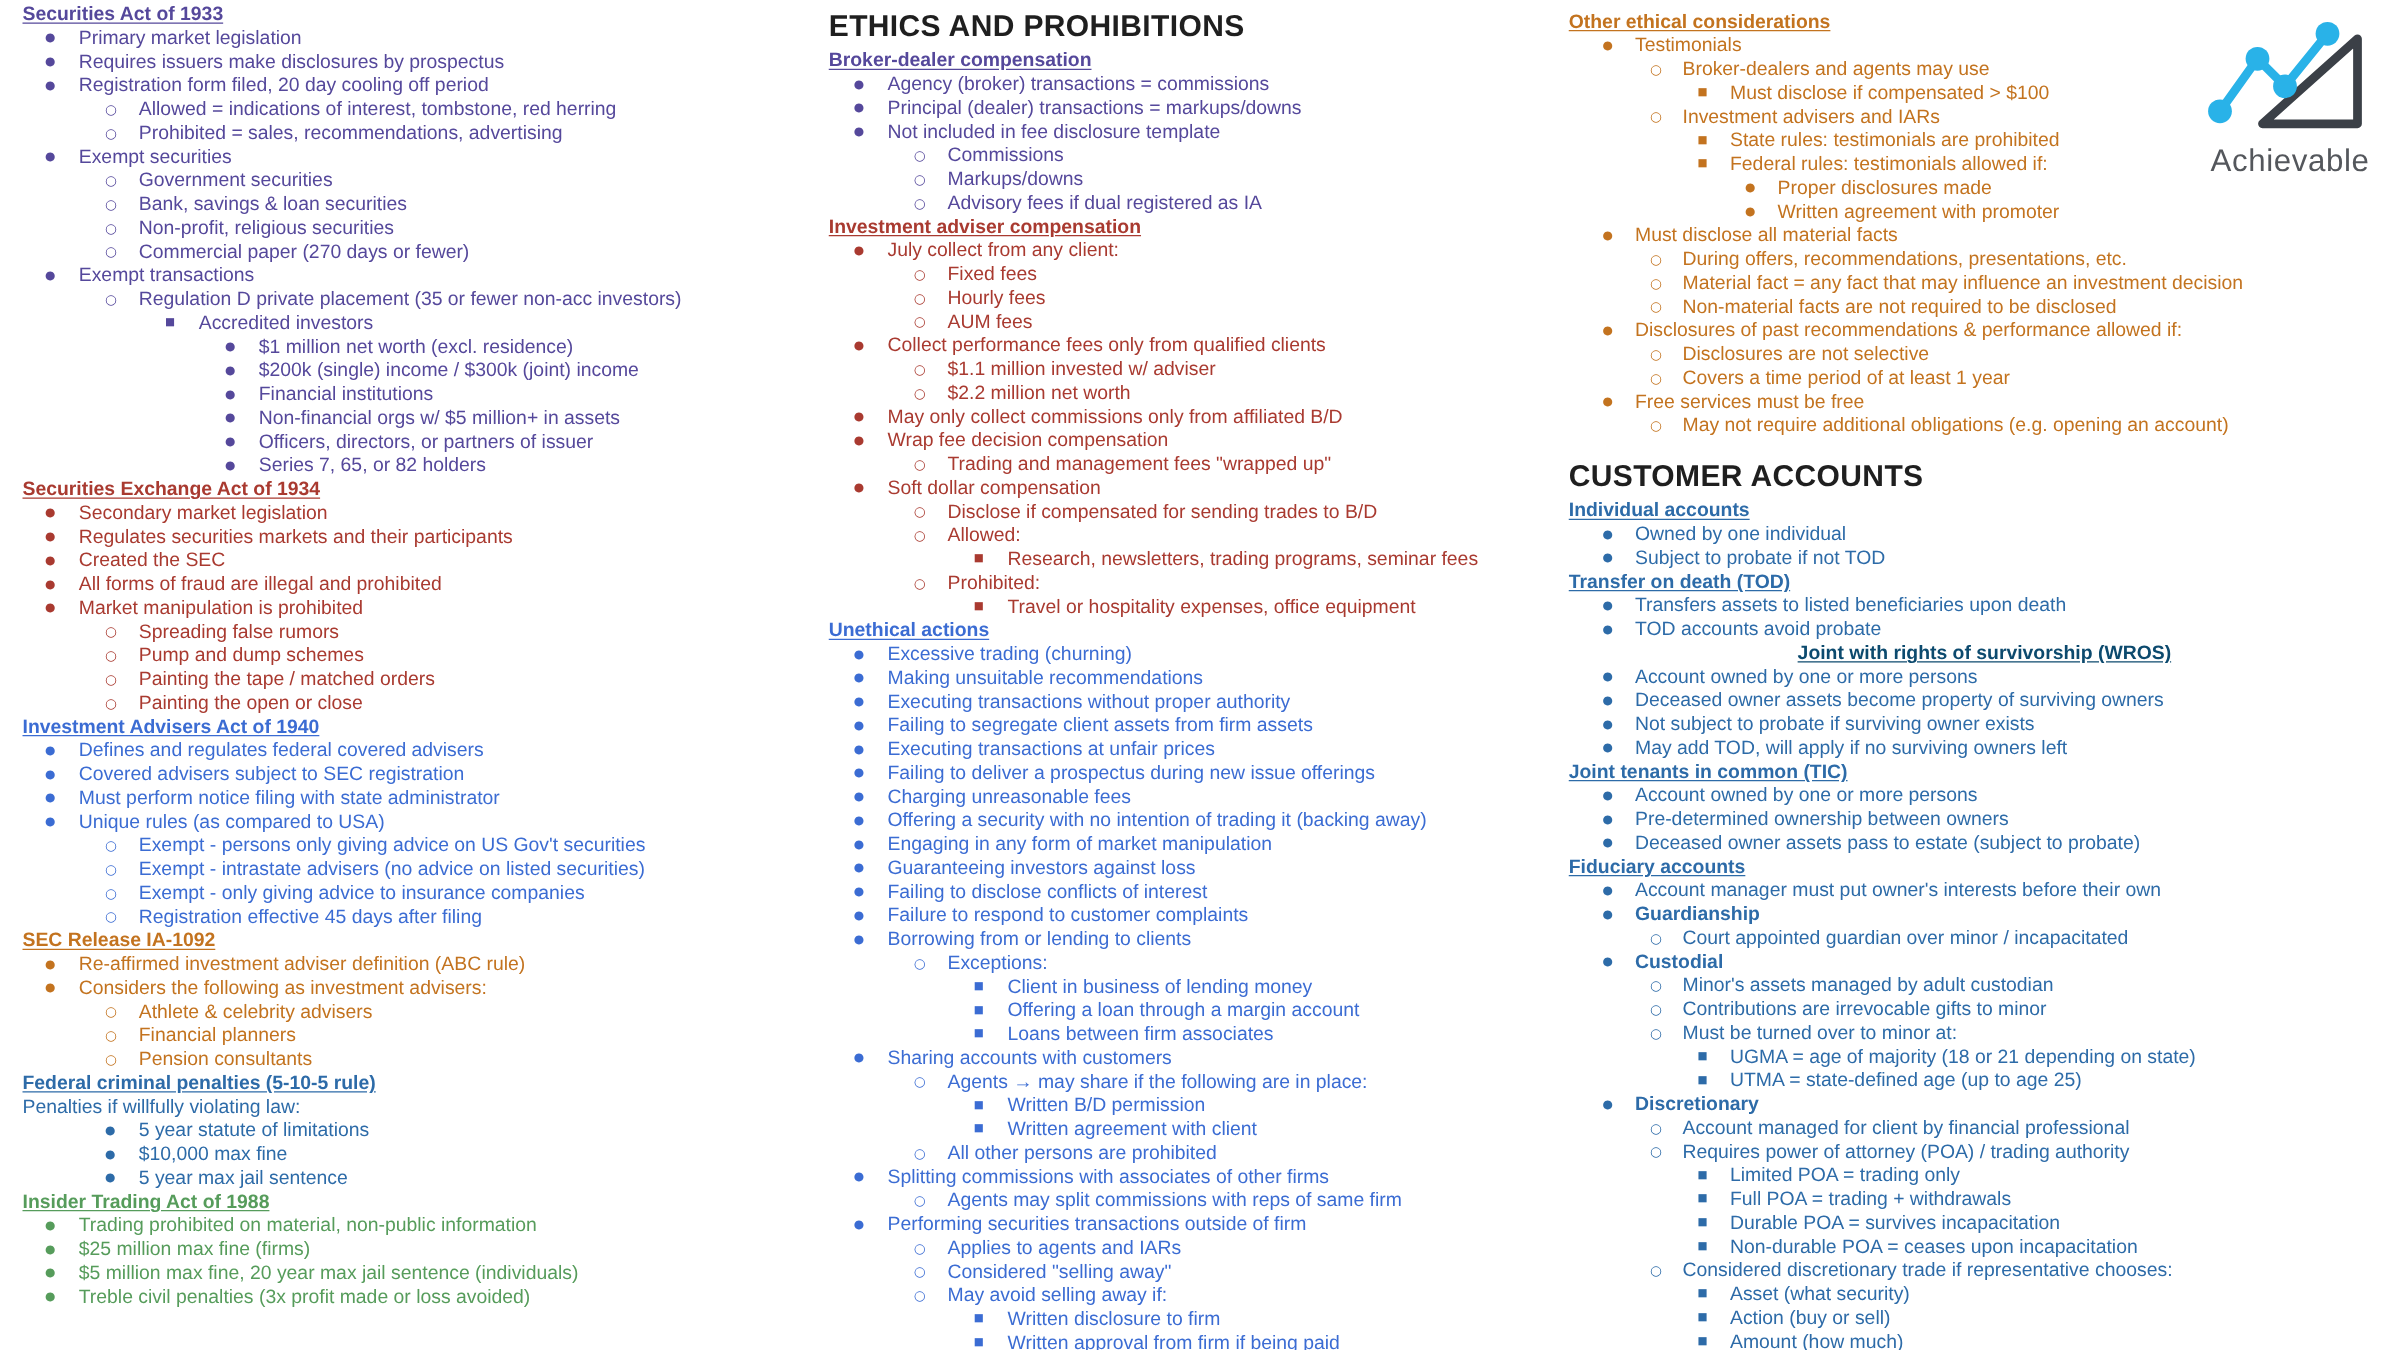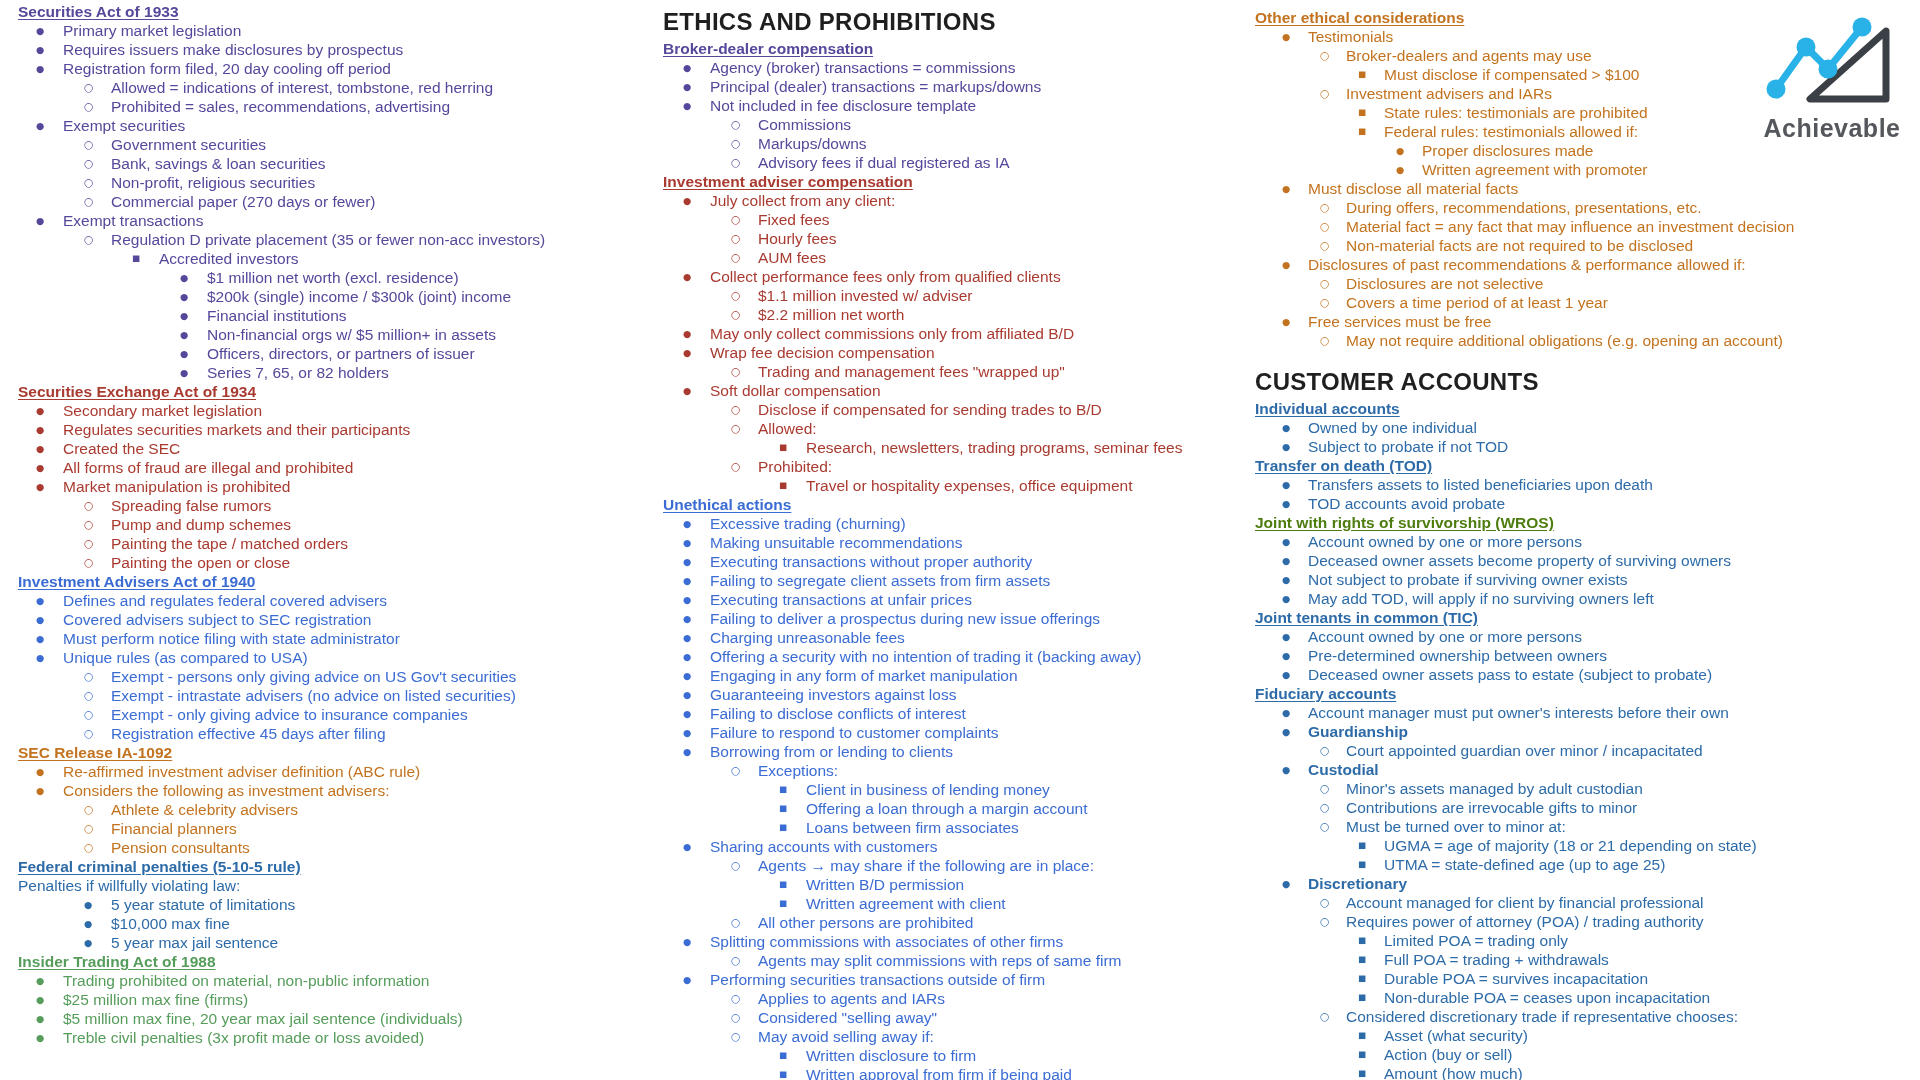--- a/index.html
+++ b/index.html
@@ -25,21 +25,21 @@
   .line.bold { font-weight:700; }
 
   .bullet { position:absolute; top:0; line-height:19px; width:18px;
             font-family:"DejaVu Sans", sans-serif; }
   .b-disc   { font-size:9.5px; }
   .b-circle { font-size:11px;  }
   .b-square { font-size:8.5px; }
 
   .logo { position:absolute; left:1752px; top:14px; width:160px;
           text-align:center; }
-  .logo-word { display:block; margin-top:2px; font-size:25px; font-weight:700;
+  .logo-word { display:block; margin-top:2px; font-size:25px; font-weight:400;
                letter-spacing:0.5px; color:#54575c; }
 </style>
 </head>
 <body>
 
 <div class="page">
   <div class="col col-0">
       <div class="section-heading" style="color: rgb(85, 72, 155);">Securities Act of 1933</div>
       <div class="line" style="color: rgb(85, 72, 155); padding-left: 45px;"><span class="bullet b-disc" style="left: 18px;">●</span><span>Primary market legislation</span></div>
       <div class="line" style="color: rgb(85, 72, 155); padding-left: 45px;"><span class="bullet b-disc" style="left: 18px;">●</span><span>Requires issuers make disclosures by prospectus</span></div>
@@ -173,21 +173,21 @@
       <div class="line" style="color: rgb(195, 115, 31); padding-left: 91px;"><span class="bullet b-circle" style="left: 65px;">○</span><span>Covers a time period of at least 1 year</span></div>
       <div class="line" style="color: rgb(195, 115, 31); padding-left: 53px;"><span class="bullet b-disc" style="left: 27px;">●</span><span>Free services must be free</span></div>
       <div class="line" style="color: rgb(195, 115, 31); padding-left: 91px;"><span class="bullet b-circle" style="left: 65px;">○</span><span>May not require additional obligations (e.g. opening an account)</span></div>
       <div class="col-header gap" style="color: rgb(31, 31, 31);">CUSTOMER ACCOUNTS</div>
       <div class="section-heading" style="color: rgb(45, 107, 168);">Individual accounts</div>
       <div class="line" style="color: rgb(45, 107, 168); padding-left: 53px;"><span class="bullet b-disc" style="left: 27px;">●</span><span>Owned by one individual</span></div>
       <div class="line" style="color: rgb(45, 107, 168); padding-left: 53px;"><span class="bullet b-disc" style="left: 27px;">●</span><span>Subject to probate if not TOD</span></div>
       <div class="section-heading" style="color: rgb(45, 107, 168);">Transfer on death (TOD)</div>
       <div class="line" style="color: rgb(45, 107, 168); padding-left: 53px;"><span class="bullet b-disc" style="left: 27px;">●</span><span>Transfers assets to listed beneficiaries upon death</span></div>
       <div class="line" style="color: rgb(45, 107, 168); padding-left: 53px;"><span class="bullet b-disc" style="left: 27px;">●</span><span>TOD accounts avoid probate</span></div>
-      <div class="section-heading" style="color: #4d7c0f;">Joint with rights of survivorship (WROS)</div>
+      <div class="section-heading" style="color: #0c4a6e; text-align: center;">Joint with rights of survivorship (WROS)</div>
       <div class="line" style="color: rgb(45, 107, 168); padding-left: 53px;"><span class="bullet b-disc" style="left: 27px;">●</span><span>Account owned by one or more persons</span></div>
       <div class="line" style="color: rgb(45, 107, 168); padding-left: 53px;"><span class="bullet b-disc" style="left: 27px;">●</span><span>Deceased owner assets become property of surviving owners</span></div>
       <div class="line" style="color: rgb(45, 107, 168); padding-left: 53px;"><span class="bullet b-disc" style="left: 27px;">●</span><span>Not subject to probate if surviving owner exists</span></div>
       <div class="line" style="color: rgb(45, 107, 168); padding-left: 53px;"><span class="bullet b-disc" style="left: 27px;">●</span><span>May add TOD, will apply if no surviving owners left</span></div>
       <div class="section-heading" style="color: rgb(45, 107, 168);">Joint tenants in common (TIC)</div>
       <div class="line" style="color: rgb(45, 107, 168); padding-left: 53px;"><span class="bullet b-disc" style="left: 27px;">●</span><span>Account owned by one or more persons</span></div>
       <div class="line" style="color: rgb(45, 107, 168); padding-left: 53px;"><span class="bullet b-disc" style="left: 27px;">●</span><span>Pre-determined ownership between owners</span></div>
       <div class="line" style="color: rgb(45, 107, 168); padding-left: 53px;"><span class="bullet b-disc" style="left: 27px;">●</span><span>Deceased owner assets pass to estate (subject to probate)</span></div>
       <div class="section-heading" style="color: rgb(45, 107, 168);">Fiduciary accounts</div>
       <div class="line" style="color: rgb(45, 107, 168); padding-left: 53px;"><span class="bullet b-disc" style="left: 27px;">●</span><span>Account manager must put owner's interests before their own</span></div>

